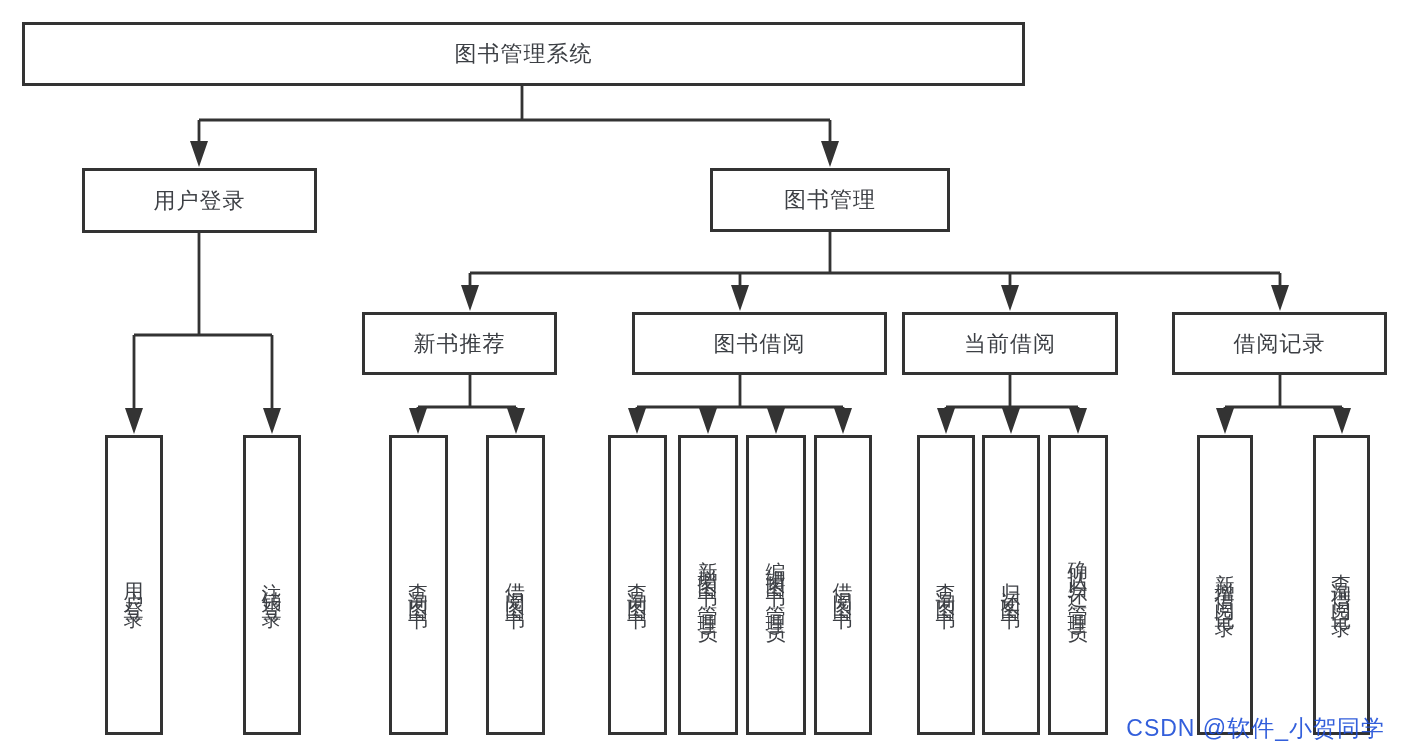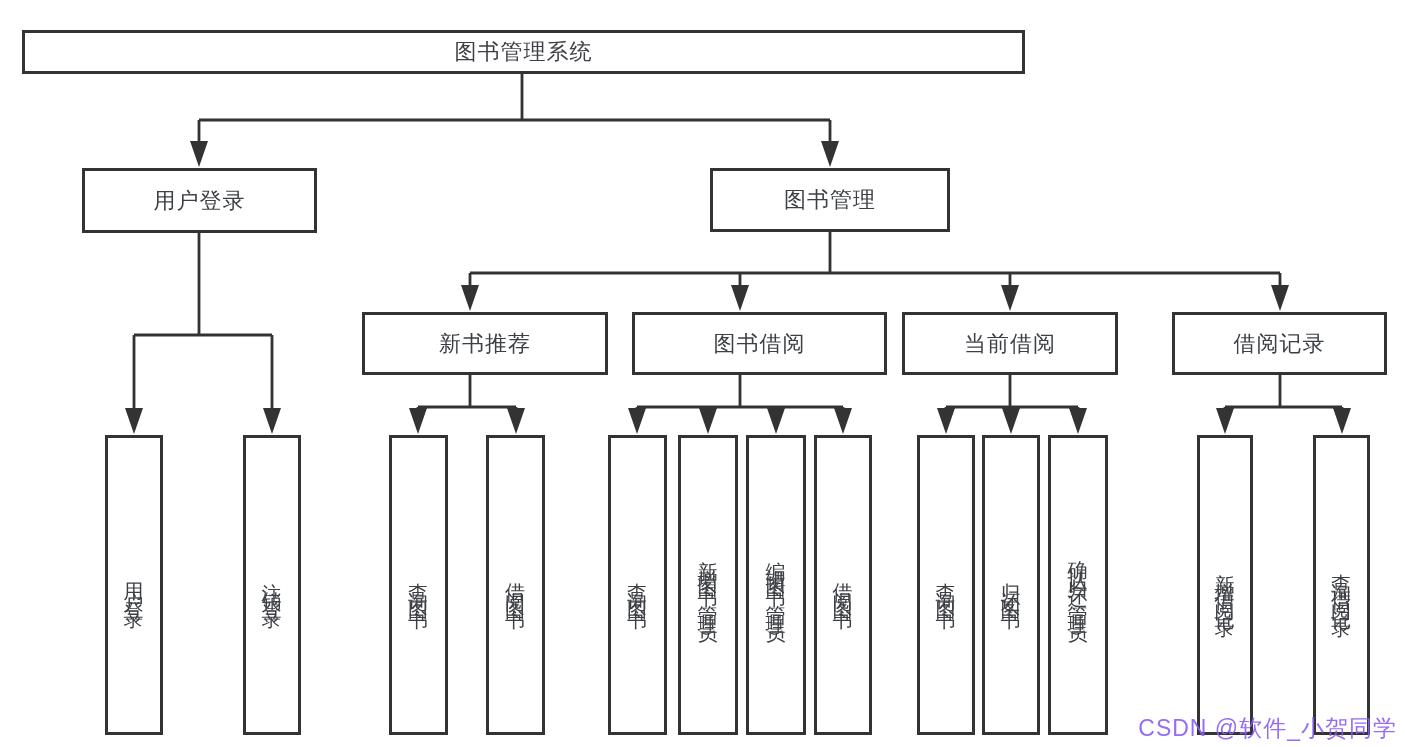--- a/index.html
+++ b/index.html
@@ -25,24 +25,24 @@
   .leaf .vtext{
     writing-mode:vertical-rl;
     text-orientation:mixed;
     font-size:20px;
     letter-spacing:9px;
     line-height:1.1;
     white-space:nowrap;
   }
   #watermark{
     position:absolute;
-    right:8px;
+    right:20px;
     bottom:3px;
     font-size:23px;
-    color:#8b5cf6;
+    color:#1d4ed8;
     opacity:.9;
     letter-spacing:1px;
     white-space:nowrap;
   }
 </style>
 </head>
 <body>
 
 <div id="canvas">
 
@@ -94,32 +94,32 @@
              M699,408 h18 l-9,26 z
              M767,408 h18 l-9,26 z
              M834,408 h18 l-9,26 z
              M937,408 h18 l-9,26 z
              M1002,408 h18 l-9,26 z
              M1069,408 h18 l-9,26 z
              M1216,408 h18 l-9,26 z
              M1333,408 h18 l-9,26 z"></path>
   </svg>
 
-  <div class="box" style="left:22px;top:30px;width:1003px;height:44px;text-align:right;">
+  <div class="box" style="left:22px;top:22px;width:1003px;height:64px;text-align:right;">
     <span class="hlabel">图书管理系统</span>
   </div>
 
   <div class="box" style="left:82px;top:168px;width:235px;height:65px;">
     <span class="hlabel">用户登录</span>
   </div>
   <div class="box" style="left:710px;top:168px;width:240px;height:64px;">
     <span class="hlabel">图书管理</span>
   </div>
 
-  <div class="box" style="left:362px;top:312px;width:246px;height:63px;text-align:center;">
+  <div class="box" style="left:362px;top:312px;width:195px;height:63px;text-align:center;">
     <span class="hlabel">新书推荐</span>
   </div>
   <div class="box" style="left:632px;top:312px;width:255px;height:63px;">
     <span class="hlabel">图书借阅</span>
   </div>
   <div class="box" style="left:1172px;top:312px;width:215px;height:63px;">
     <span class="hlabel">借阅记录</span>
   </div>
   <div class="box" style="left:902px;top:312px;width:216px;height:63px;">
     <span class="hlabel">当前借阅</span>

